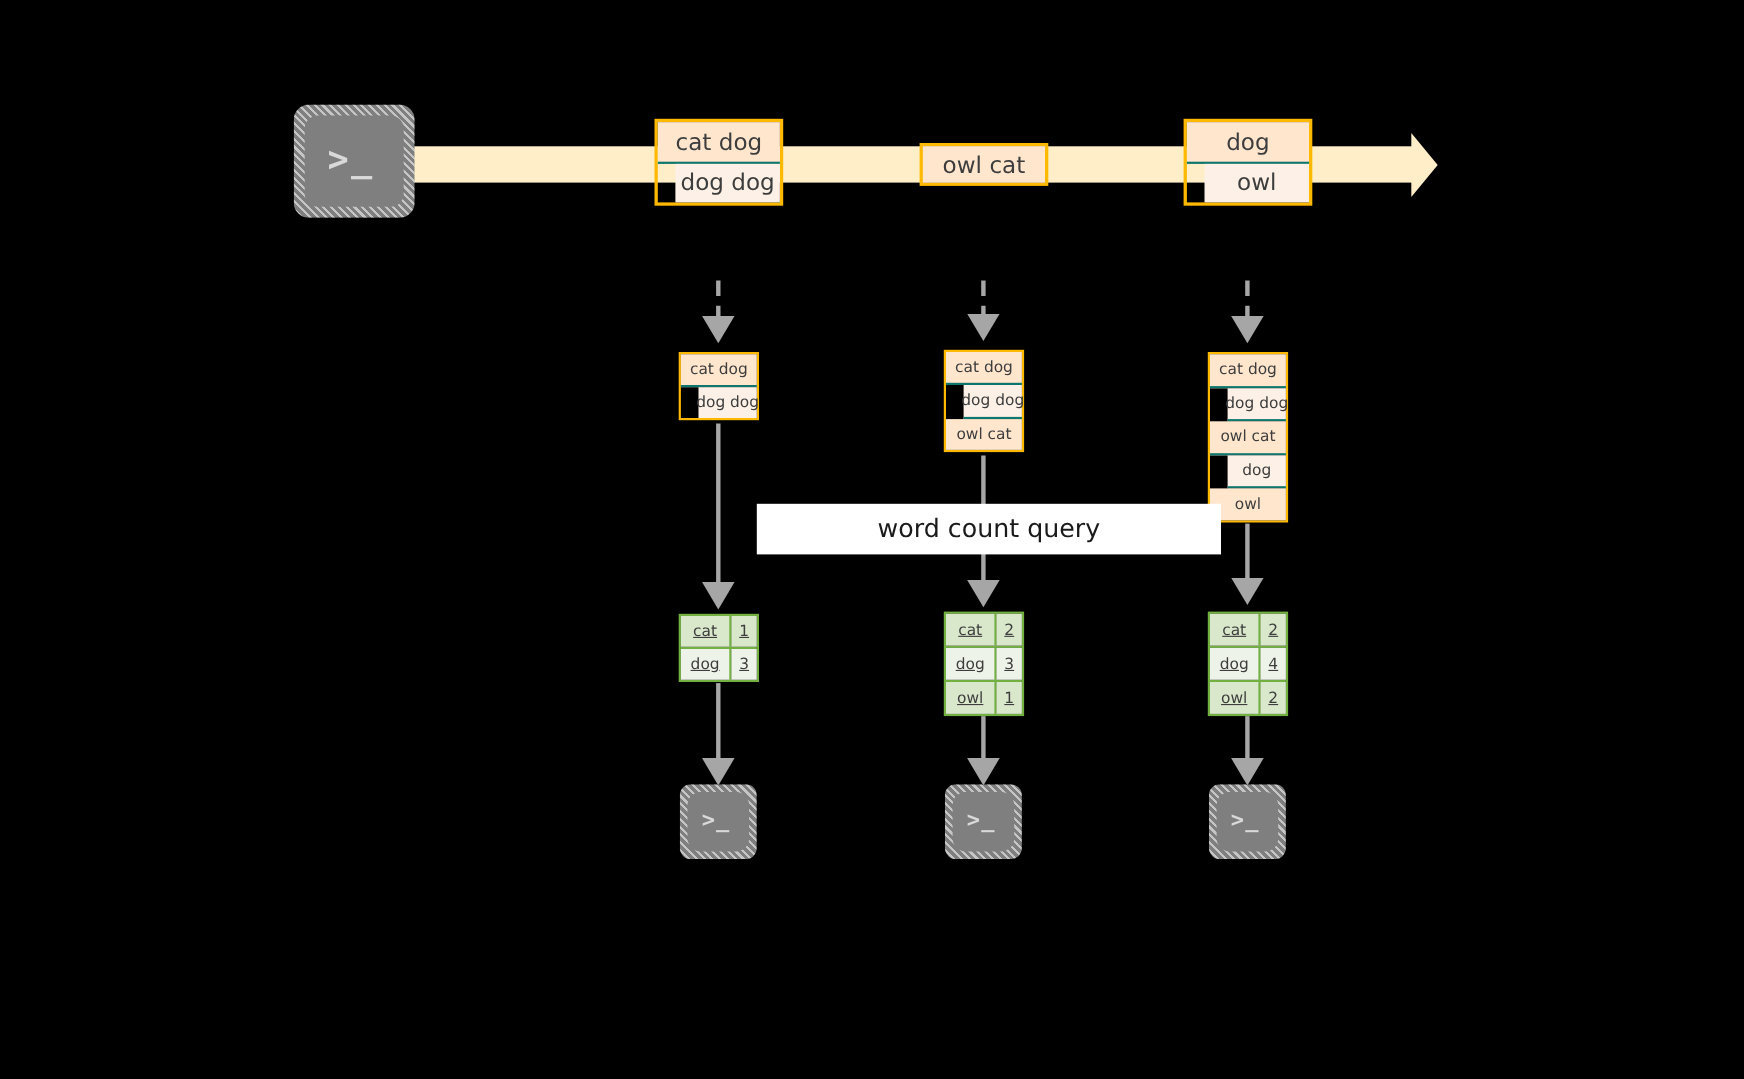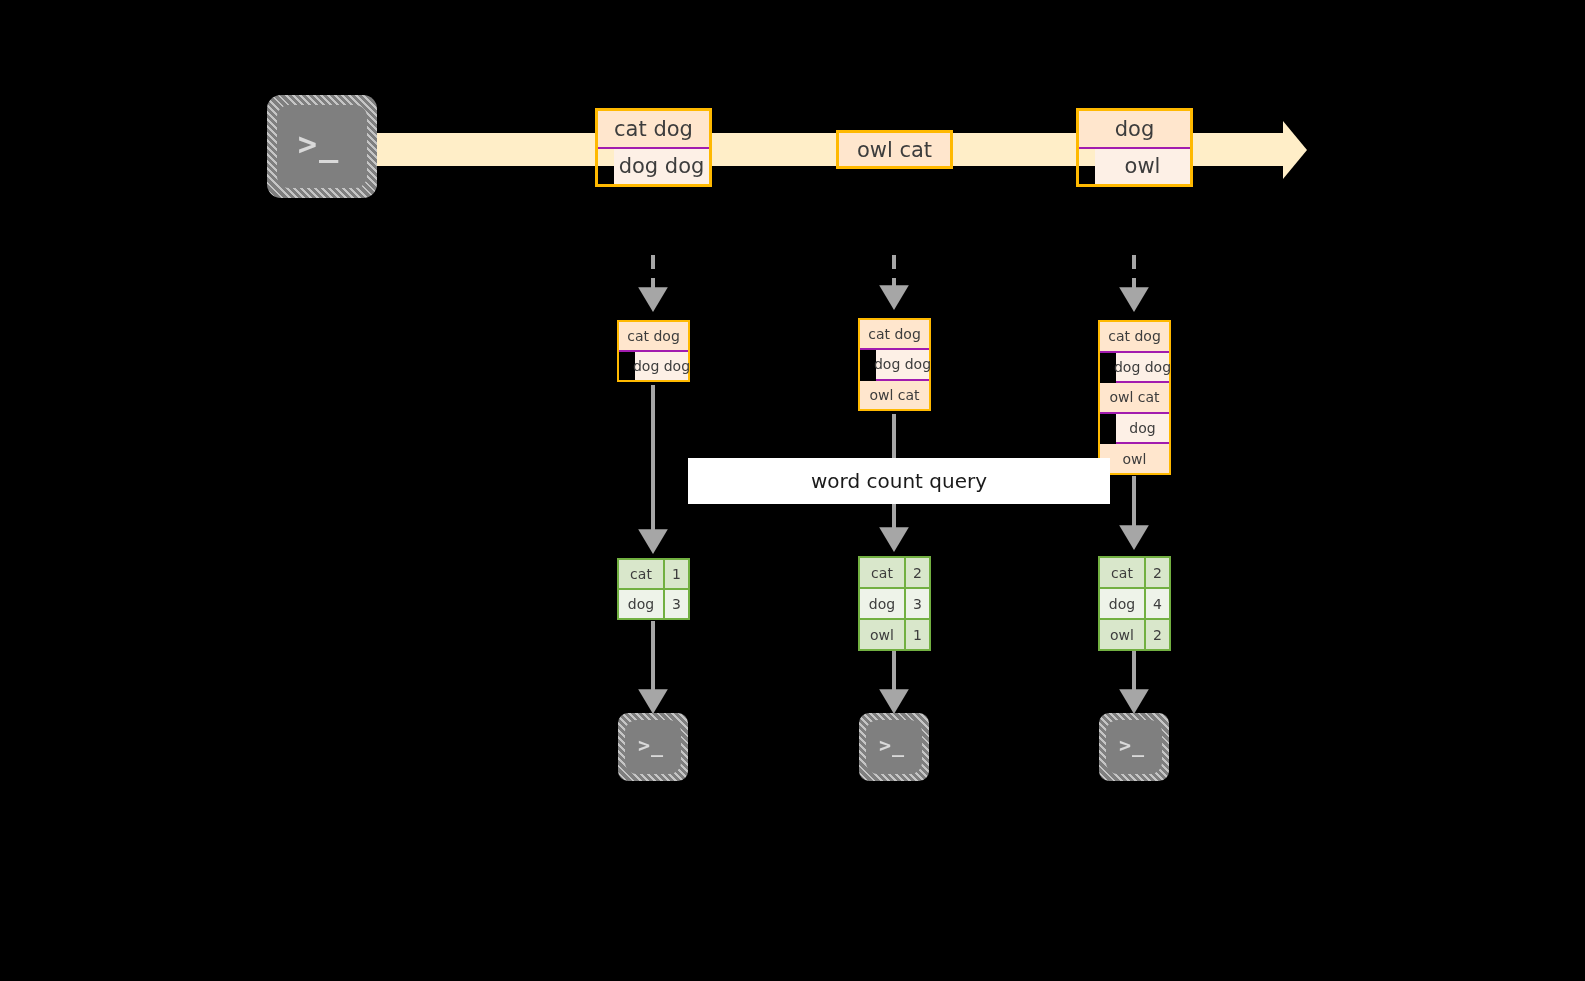--- a/index.html
+++ b/index.html
@@ -71,21 +71,21 @@
     z-index: 5;
   }
   .obox .orow {
     box-sizing: border-box;
     flex: 1 1 auto;
     display: flex;
     align-items: center;
     justify-content: center;
     color: #3d3d3d;
     white-space: nowrap;
-    border-bottom: 2px solid #a21caf;
+    border-bottom: 2px solid #0f766e;
     background: #ffe6cd;
   }
   .obox .orow:last-child { border-bottom: none; }
   .obox .orow.alt { background: #fdf0e6; margin-left: 16px; }
 
   
   .gbox {
     position: absolute;
     box-sizing: border-box;
     border: 3px solid #72b041;
@@ -102,20 +102,21 @@
   .gbox .grow:last-child { border-bottom: none; }
   .gbox .gcell-word,
   .gbox .gcell-count {
     box-sizing: border-box;
     display: flex;
     align-items: center;
     justify-content: center;
     color: #3d3d3d;
     white-space: nowrap;
     background: #d9e7cb;
+    text-decoration: underline;
   }
   .gbox .grow.alt .gcell-word,
   .gbox .grow.alt .gcell-count { background: #eef3e9; }
   .gbox .gcell-word { border-right: 2px solid #72b041; }
 
   
   .flow-label {
     position: absolute;
     background: #ffffff;
     display: flex;
@@ -218,21 +219,21 @@
 
   <div class="obox" style="left:1098px; top:320px; width:73px; height:155px; font-size:14px;
               border-width:2px;">
     <div class="orow" style="border-bottom-width:2px;">cat dog</div>
     <div class="orow alt" style="border-bottom-width:2px;">dog dog</div>
     <div class="orow" style="border-bottom-width:2px;">owl cat</div>
     <div class="orow alt" style="border-bottom-width:2px;">dog</div>
     <div class="orow">owl</div>
   </div>
 
-  <div class="flow-label" style="left:688px; top:458px; width:422px; height:46px; font-size:20px;">word count query</div>
+  <div class="flow-label" style="left:688px; top:458px; width:422px; height:46px; font-size:23px;">word count query</div>
 
   <div class="gbox" style="left:617px; top:558px; width:73px; height:62px; font-size:14px;
               border-width:2px;">
     <div class="grow" style="border-bottom-width:2px;">
       <div class="gcell-word" style="width:46px;">cat</div>
       <div class="gcell-count" style="flex:1 1 auto;">1</div>
     </div>
     <div class="grow alt">
       <div class="gcell-word" style="width:46px;">dog</div>
       <div class="gcell-count" style="flex:1 1 auto;">3</div>

